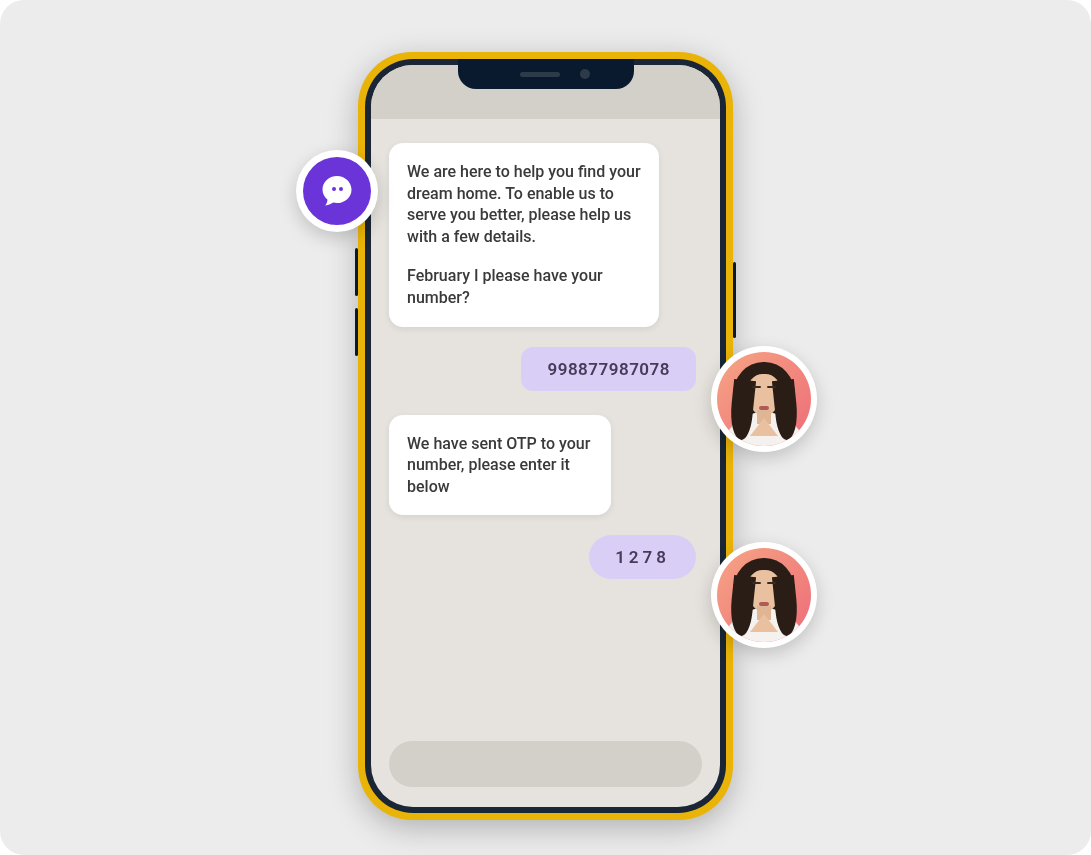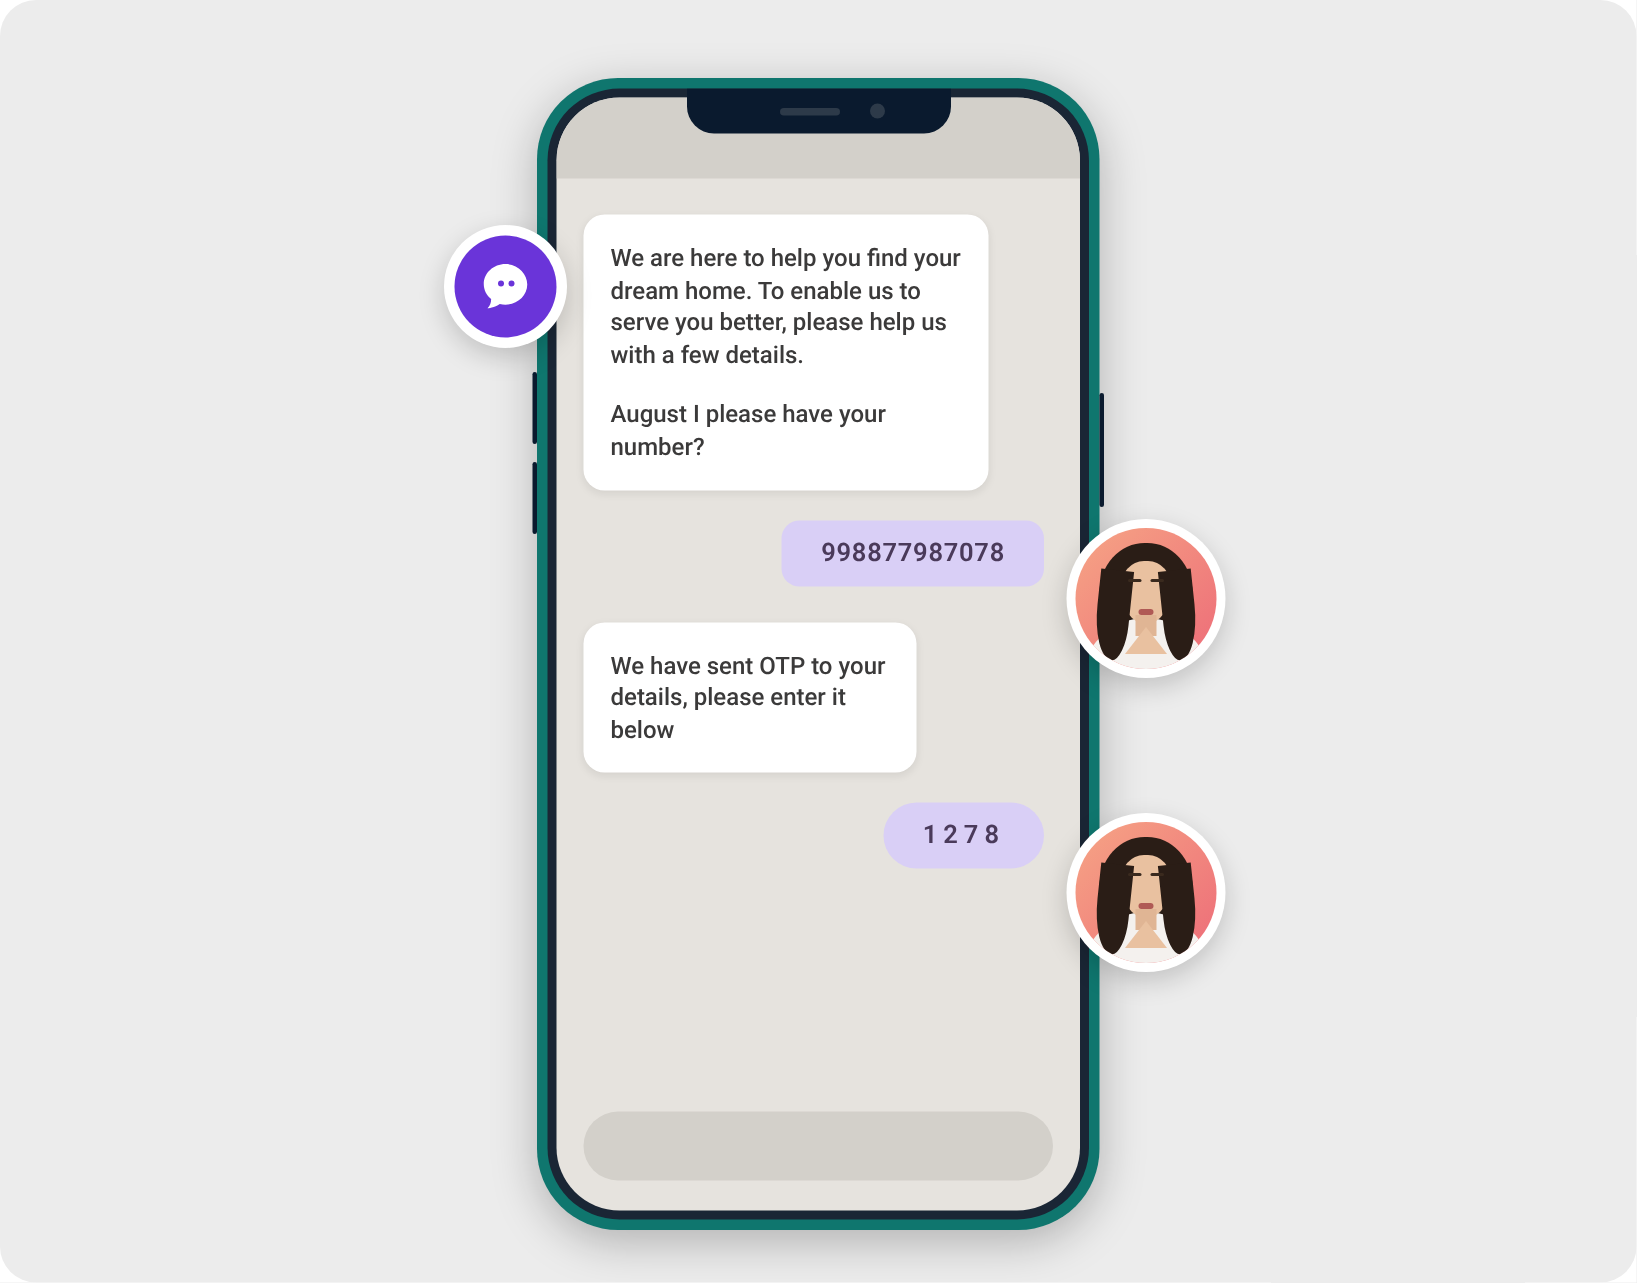--- a/index.html
+++ b/index.html
@@ -17,21 +17,21 @@
     overflow: hidden;
   }
 
   
   .phone {
     position: absolute;
     left: 358px;
     top: 52px;
     width: 375px;
     height: 768px;
-    background: #0f766e;
+    background: #eab308;
     border-radius: 54px;
     box-shadow: 0 8px 30px rgba(0,0,0,0.25);
   }
   .phone-inner {
     position: absolute;
     left: 7px; top: 7px; right: 7px; bottom: 7px;
     background: #1a2635;
     border-radius: 48px;
     overflow: hidden;
   }
@@ -275,29 +275,29 @@
     <div class="side-btn side-left-3"></div>
     <div class="side-btn side-right"></div>
     <div class="phone-inner">
       <div class="notch"></div>
       <div class="screen">
         <div class="statusbar"></div>
         <div class="chat">
 
           <div class="bubble-bot bot-msg">
             <p>We are here to help you find your dream home. To enable us to serve you better, please help us with a few details.</p>
-            <p>August I please have your number?</p>
+            <p>February I please have your number?</p>
           </div>
 
           <div class="clearfix">
             <div class="bubble-user">998877987078</div>
           </div>
 
           <div class="bubble-bot" style="max-width:222px;">
-            <span>We have sent OTP to your details, please enter it below</span>
+            <span>We have sent OTP to your number, please enter it below</span>
           </div>
 
           <div class="clearfix">
             <div class="bubble-user otp">1278</div>
           </div>
 
         </div>
         <div class="input-bar" title=""></div>
       </div>
     </div>

